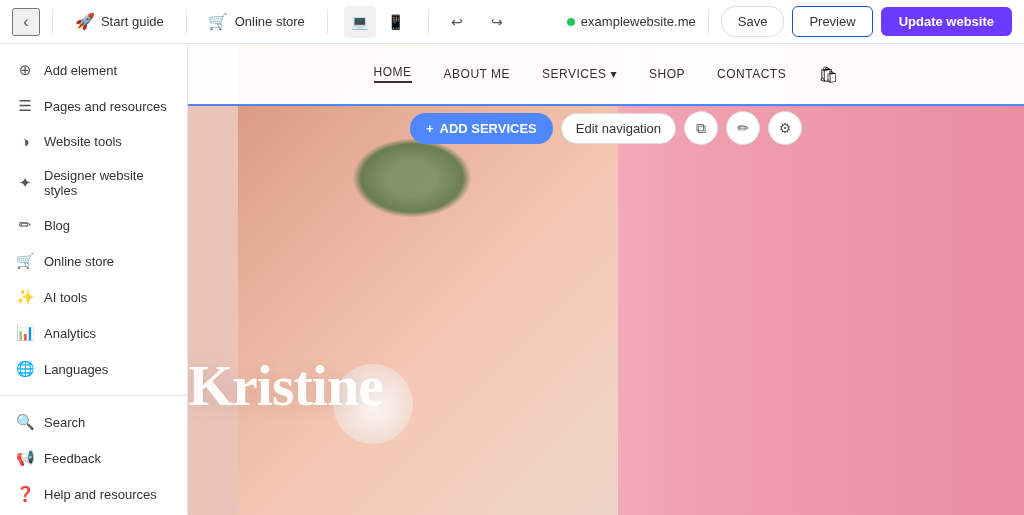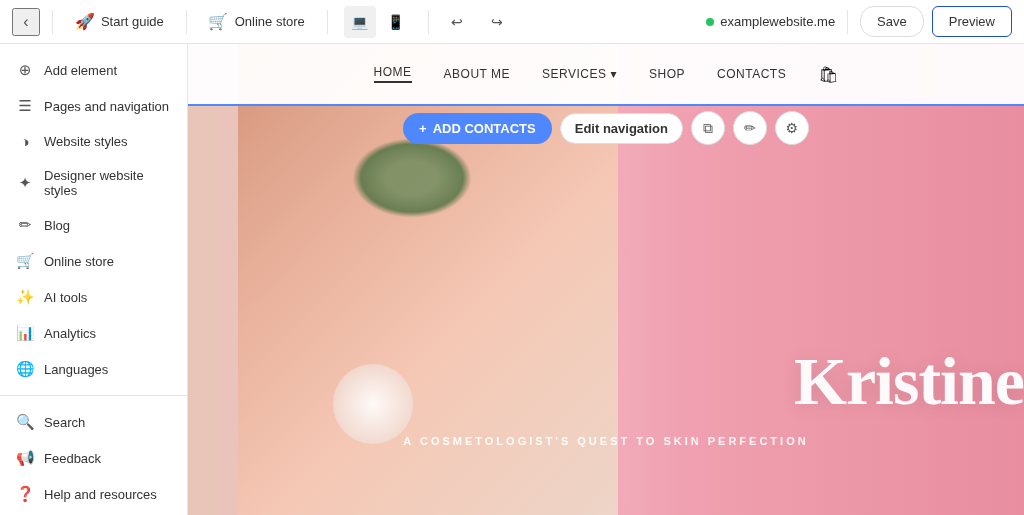--- a/index.html
+++ b/index.html
@@ -157,21 +157,21 @@
     }
     .add-section-btn {
       background: #4f87ff; color: #fff;
       border: none; border-radius: 20px;
       padding: 8px 16px; font-size: 13px; font-weight: 600;
       cursor: pointer; display: flex; align-items: center; gap: 6px;
     }
     .edit-nav-btn {
       background: #fff; color: #333;
       border: 1.5px solid #ddd; border-radius: 20px;
-      padding: 7px 14px; font-size: 13px; font-weight: 700;
+      padding: 7px 14px; font-size: 13px; font-weight: 400;
       cursor: pointer;
     }
     .change-logo-btn {
       background: #fff; color: #333;
       border: 1.5px solid #ddd; border-radius: 20px;
       padding: 7px 14px; font-size: 13px; font-weight: 500;
       cursor: pointer;
     }
     .toolbar-icon-btn {
       width: 34px; height: 34px;
@@ -211,22 +211,22 @@
       width: 80px; height: 80px;
       background: radial-gradient(circle, rgba(255,255,255,0.9) 0%, rgba(240,230,225,0.6) 70%, transparent 100%);
       border-radius: 50%;
     }
 
     
     .hero-title {
       position: absolute;
       bottom: 100px;
       left: 0; right: 0;
-      text-align: right;
-      font-size: 68px;
+      text-align: left;
+      font-size: 58px;
       font-weight: 800;
       color: rgba(255,255,255,0.95);
       font-family: Georgia, serif;
       letter-spacing: -1px;
       text-shadow: 0 2px 20px rgba(0,0,0,0.1);
       line-height: 1;
     }
     .hero-subtitle {
       position: absolute;
       bottom: 68px;
@@ -277,40 +277,41 @@
     <span>↪</span>
   </button>
   <div class="topbar-spacer"></div>
   <div class="topbar-url">
     <div class="url-dot"></div>
     <span>examplewebsite.me</span>
   </div>
   <div class="topbar-divider"></div>
   <button class="topbar-save-btn">Save</button>
   <button class="topbar-preview-btn">Preview</button>
+  <button class="topbar-update-btn">Update website</button>
 </div>
 
 <div class="main-area">
 
   <div class="sidebar">
     <div class="sidebar-top">
 
       <div class="sidebar-item">
         <span class="sidebar-item-icon">⊕</span>
         <span class="sidebar-item-label">Add element</span>
       </div>
 
       <div class="sidebar-item">
         <span class="sidebar-item-icon">☰</span>
-        <span class="sidebar-item-label">Pages and navigation</span>
+        <span class="sidebar-item-label">Pages and resources</span>
       </div>
 
       <div class="sidebar-item">
         <span class="sidebar-item-icon">◑</span>
-        <span class="sidebar-item-label">Website styles</span>
+        <span class="sidebar-item-label">Website tools</span>
       </div>
 
       <div class="sidebar-item">
         <span class="sidebar-item-icon">✦</span>
         <span class="sidebar-item-label">Designer website styles</span>
       </div>
 
       <div class="sidebar-item">
         <span class="sidebar-item-icon">✏</span>
         <span class="sidebar-item-label">Blog</span>
@@ -373,32 +374,31 @@
         <span class="preview-nav-item">SHOP</span>
         <span class="preview-nav-item">CONTACTS</span>
         <span class="preview-nav-cart">🛍</span>
       </div>
 
       <div class="toolbar-blue-line"></div>
 
       <div class="preview-toolbar">
         <button class="add-section-btn">
           <span>+</span>
-          <span>ADD CONTACTS</span>
+          <span>ADD SERVICES</span>
         </button>
         <button class="edit-nav-btn">Edit navigation</button>
         <button class="toolbar-icon-btn">
           <span>⧉</span>
         </button>
         <button class="toolbar-icon-btn">
           <span>✏</span>
         </button>
         <button class="toolbar-icon-btn">
           <span>⚙</span>
         </button>
       </div>
 
       <div class="hero-title">Kristine</div>
-      <div class="hero-subtitle">A COSMETOLOGIST'S QUEST TO SKIN PERFECTION</div>
     </div>
   </div>
 
 </div>
 
 </body></html>

